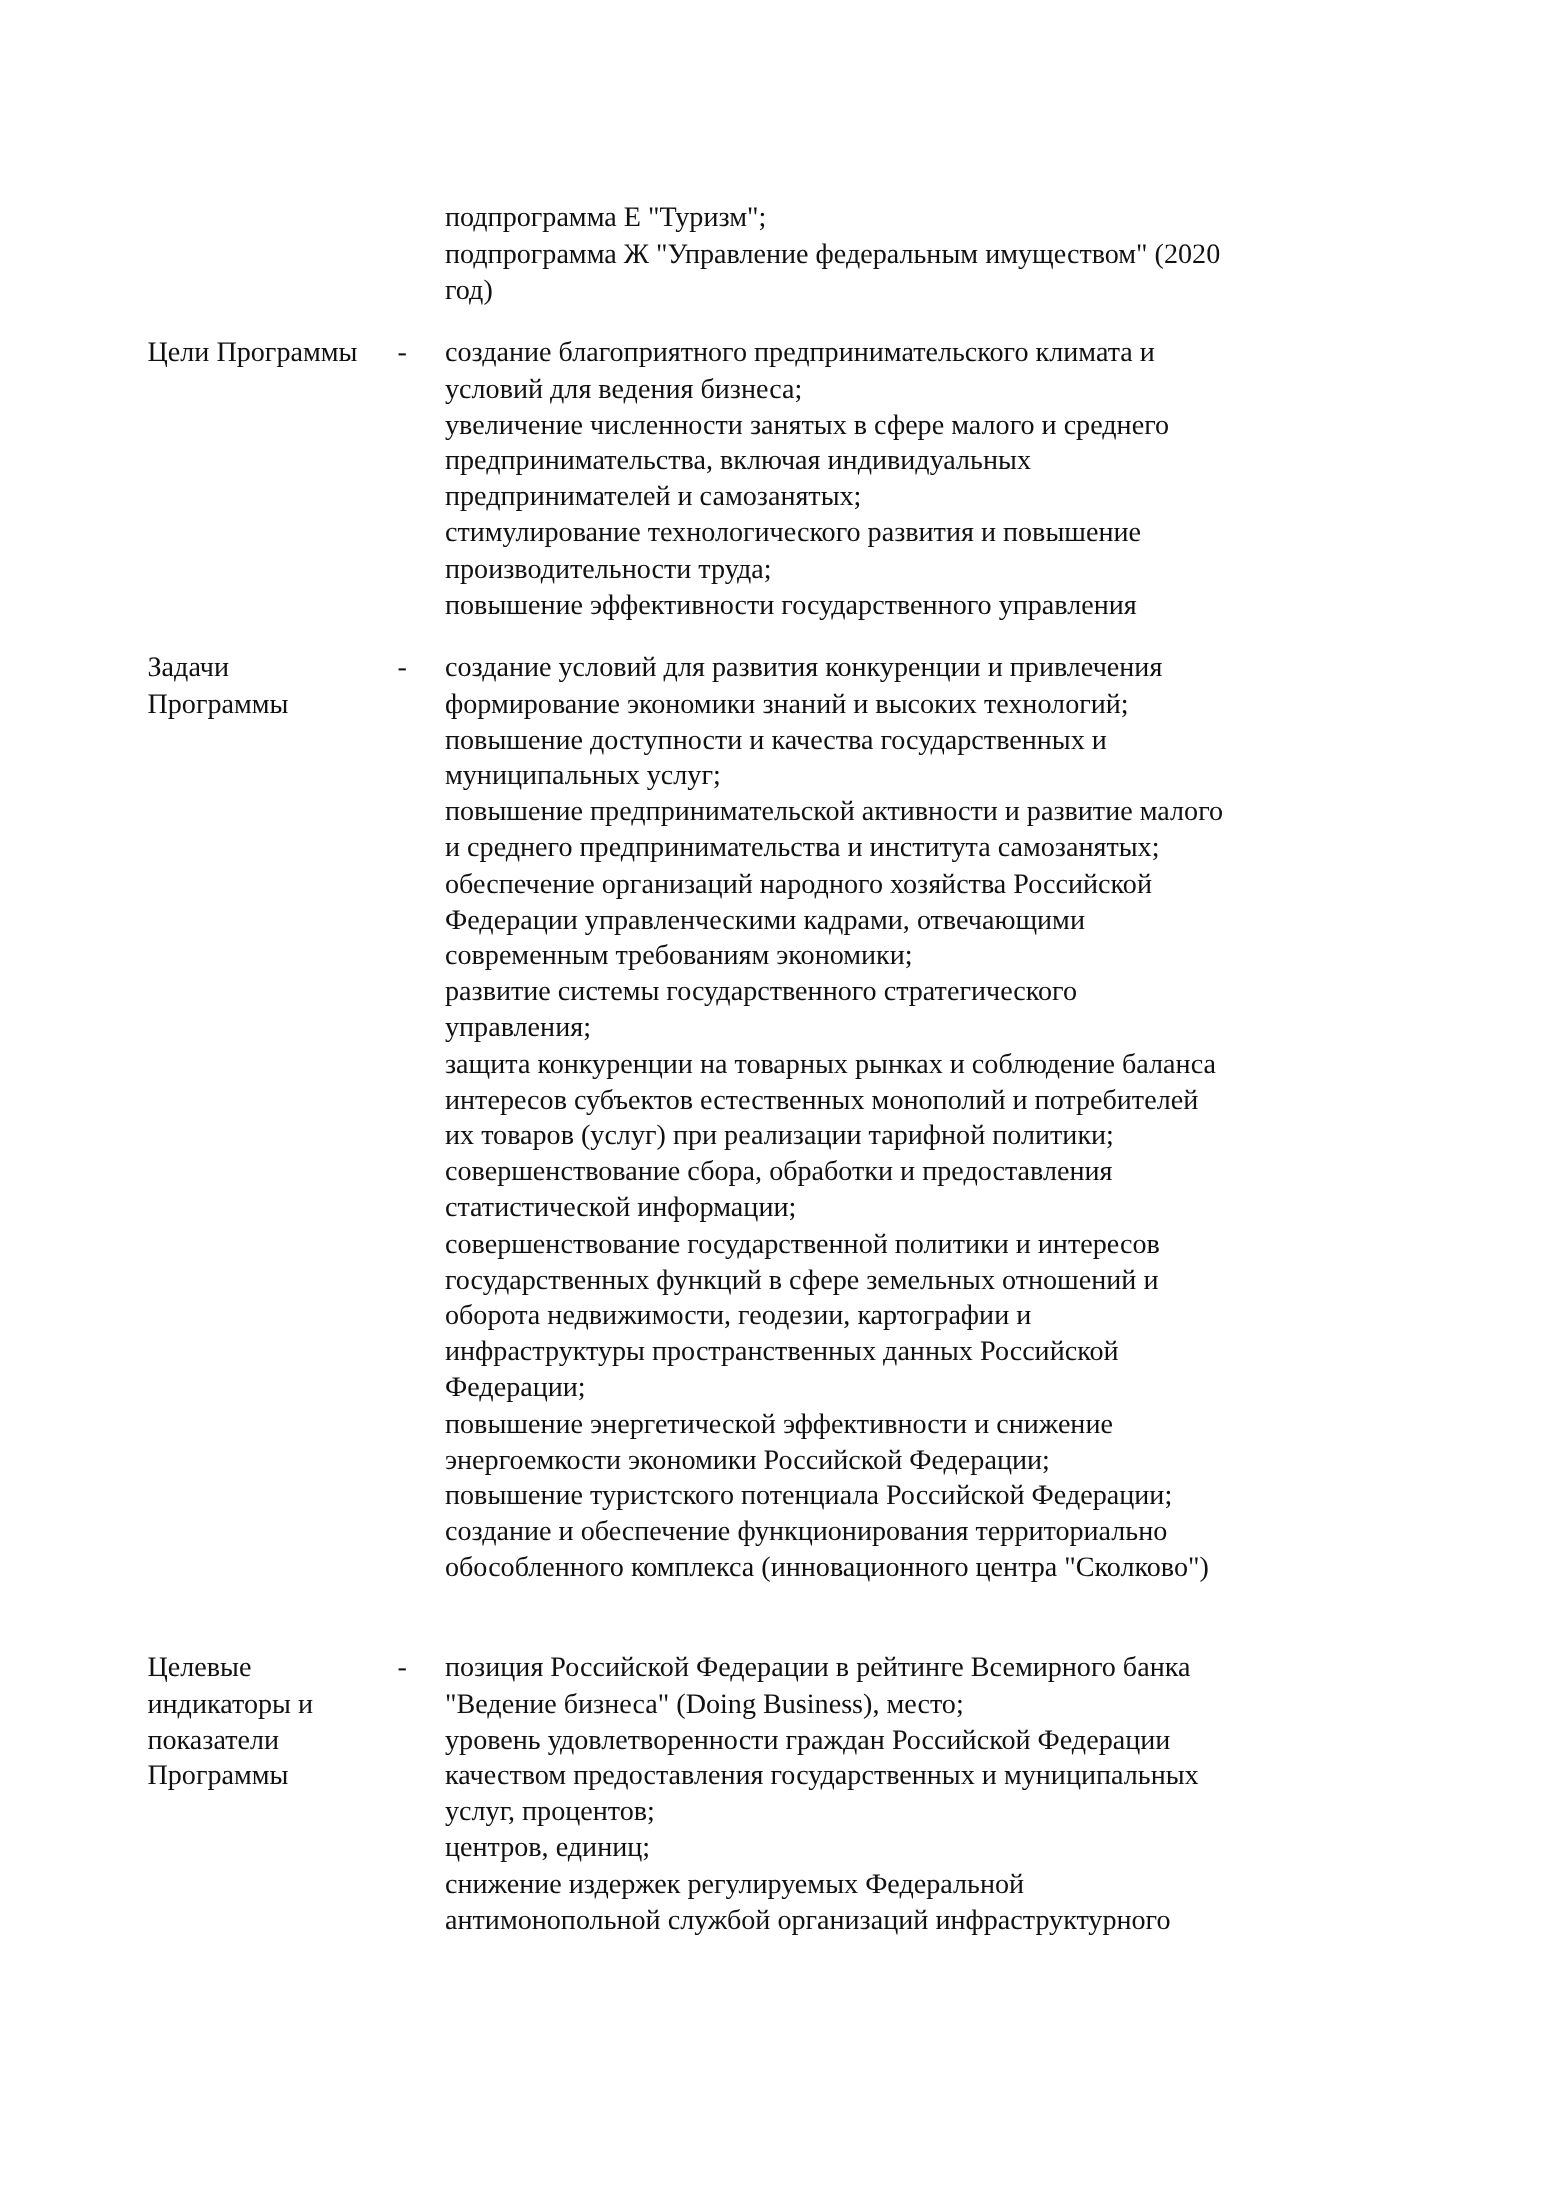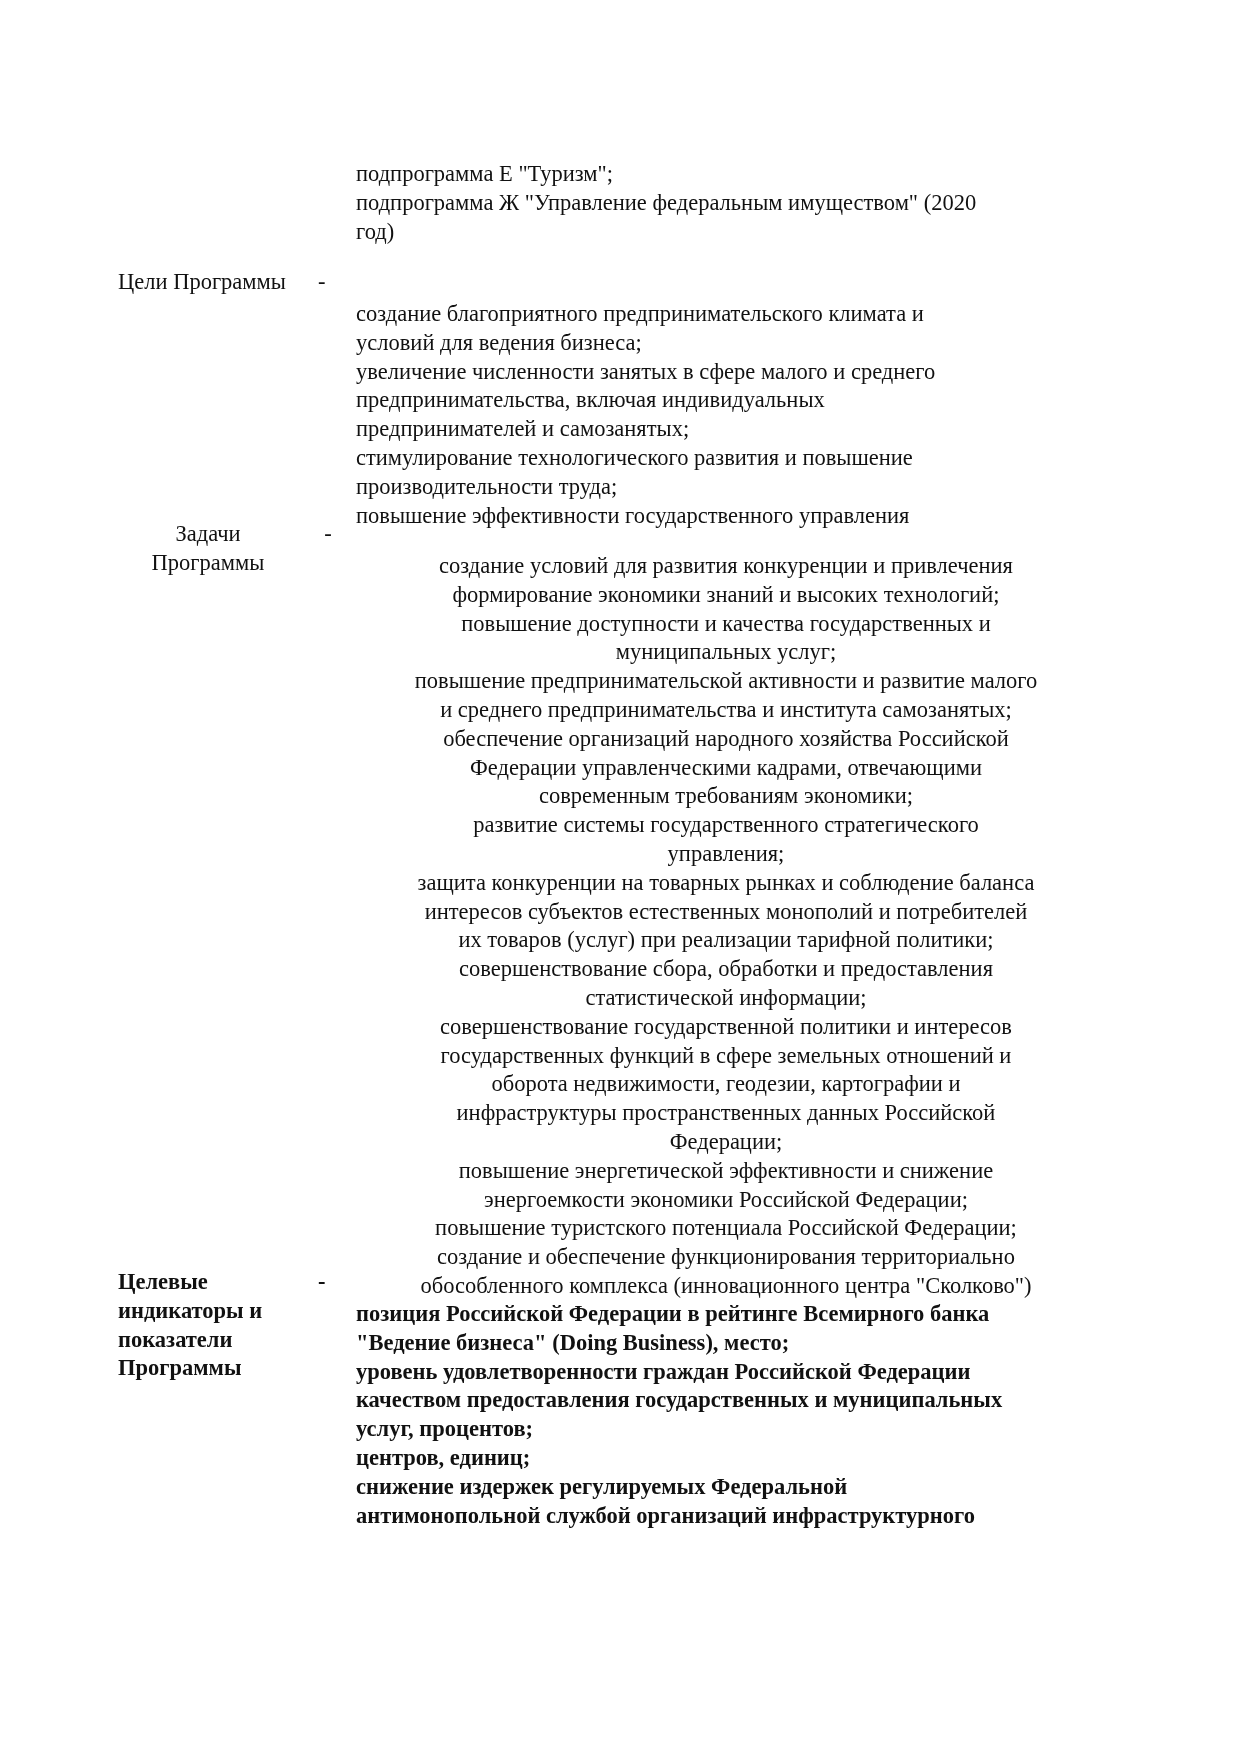--- a/index.html
+++ b/index.html
@@ -47,29 +47,28 @@
       position: absolute;
       left: 200px;
       top: 0;
       width: 20px;
     }
     .content {
       position: absolute;
       left: 238px;
       top: 0;
       width: 740px;
-      margin-top: 32px;
     }
     .line {
       display: block;
       white-space: nowrap;
     }
     #sec-goals { top: 268px; height: 230px; }
-    #sec-tasks { top: 520px; height: 780px; text-align: center; }
-    #sec-indicators { top: 1268px; height: 300px; font-weight: bold; }
+    #sec-tasks { top: 520px; height: 780px; }
+    #sec-indicators { top: 1320px; height: 300px; }
   </style>
 </head>
 <body>
 
 <div class="page">
 
   <div class="intro">
     <span class="line">подпрограмма Е "Туризм";</span>
     <span class="line">подпрограмма Ж "Управление федеральным имуществом" (2020</span>
     <span class="line">год)</span>

